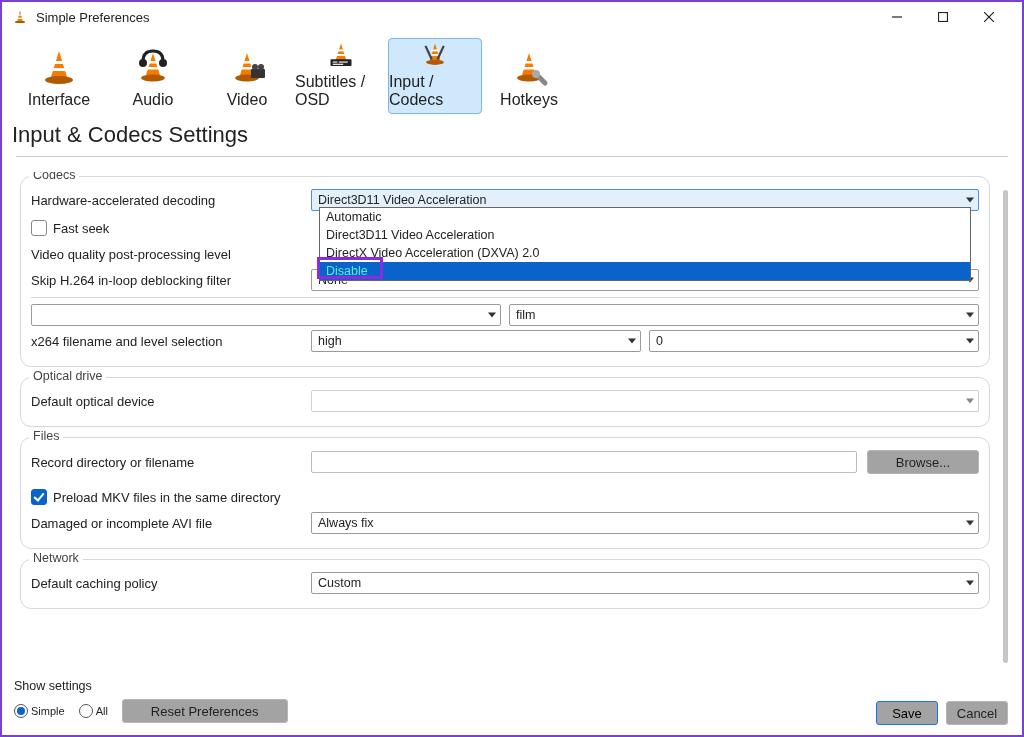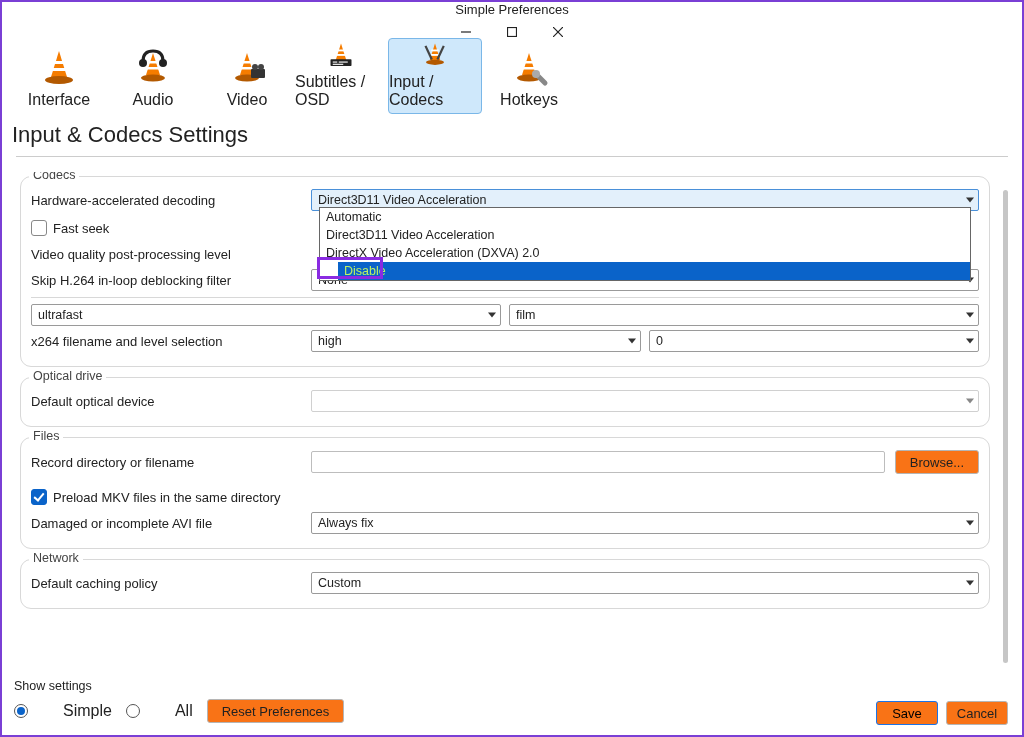--- a/index.html
+++ b/index.html
@@ -1,19 +1,19 @@
 <!DOCTYPE html>
 <html><head>
 <meta charset="utf-8">
 <style>
 * { box-sizing: border-box; margin: 0; padding: 0; font-family: "Segoe UI", Tahoma, sans-serif; }
 body { background: #fff; width: 1024px; height: 737px; overflow: hidden; border: 2px solid #7a3fd5; position: relative; font-size: 13px; color: #222; }
 
 
-.titlebar { height: 30px; display: flex; align-items: center; padding: 0 10px; flex-direction: column; }
+.titlebar { height: 30px; display: flex; align-items: center; padding: 0 10px; }
 .titlebar .tcone { width: 16px; height: 16px; margin-right: 8px; }
 .titlebar .ttitle { flex: 1; font-size: 13px; }
 .winbtns { display: flex; gap: 0; }
 .winbtn { width: 46px; height: 30px; display:flex; align-items:center; justify-content:center; }
 .winbtn svg { width:10px; height:10px; stroke:#222; stroke-width:1.2; fill:none; }
 
 
 .tabstrip { display:flex; gap: 0; padding: 6px 10px 4px 10px; align-items:flex-end; }
 .tabitem { width: 94px; height: 76px; display:flex; flex-direction:column; align-items:center; justify-content:flex-end; border:1px solid transparent; border-radius:4px; padding-bottom:4px; gap:4px; }
 .tabitem.sel { border-color:#7ab7e8; background:#cfe8fb; }
@@ -42,43 +42,43 @@
 .combo .arrow { position:absolute; right:4px; top:50%; transform:translateY(-50%); width:0; height:0; border-left:4px solid transparent; border-right:4px solid transparent; border-top:5px solid #333; }
 .combo.light { border-color:#d0d0d0; }
 .combo.light .arrow { border-top-color:#888; }
 
 .halfrow { display:flex; gap:8px; }
 .halfrow .combo { flex:1; }
 
 
 .dropdown { position:absolute; left:298px; right:18px; top:28px; background:#fff; border:1px solid #666; z-index:20; font-size:12.5px; }
 .dropdown .opt { padding:1px 6px; line-height:16px; }
-.dropdown .opt.hi { background:#0a63c9; color:#bef264;margin-left:18px; }
+.dropdown .opt.hi { background:#0a63c9; color:#5eead4; }
 .dd-highlight-box { position:absolute; border:3px solid #8a2be2; pointer-events:none; z-index:30; }
 
 
 .chk { width:16px; height:16px; border:1px solid #888; border-radius:3px; display:inline-flex; align-items:center; justify-content:center; margin-right:6px; background:#fff; }
 .chk.checked { background:#0a63c9; border-color:#0a63c9; }
 .chk.checked::after { content:""; width:4px; height:8px; border:solid #fff; border-width:0 2px 2px 0; transform:rotate(40deg); margin-top:-2px; }
 .chklabel { display:flex; align-items:center; font-size:13px; }
 
 
 .textin { height:22px; border:1px solid #bdbdbd; border-radius:2px; background:#fff; padding:0 6px; font-size:12.5px; }
 
 
-.btn { height:24px; border:1px solid #b5b5b5; background:#f97316; border-radius:3px; padding:0 14px; font-size:13px; display:inline-flex; align-items:center; justify-content:center; }
+.btn { height:24px; border:1px solid #b5b5b5; background:#a3a3a3; border-radius:3px; padding:0 28px; font-size:13px; display:inline-flex; align-items:center; justify-content:center; }
 .btn.primary { border-color:#1a73e8; color:#000; }
 
 
 .bottombar { position:absolute; left:10px; right:10px; bottom:8px; height:44px; }
 .show-settings-legend { font-size:12.5px; position:absolute; left:2px; top:-4px; }
 .radios { position:absolute; left:2px; bottom:4px; display:flex; align-items:center; gap:4px; }
 .radio { width:14px; height:14px; border:1px solid #555; border-radius:50%; display:inline-flex; align-items:center; justify-content:center; margin-right:3px; }
 .radio.sel::after { content:""; width:8px; height:8px; background:#0a63c9; border-radius:50%; }
-.radiolbl { font-size:16px; margin-right:10px;margin-left:32px; }
+.radiolbl { font-size:11px; margin-right:10px; }
 .bottom-right { position:absolute; right:4px; bottom:2px; display:flex; gap:8px; }
 .bottom-right .btn { width:62px; }
 
 .thin-hr { height:1px; background:#d8d8d8; margin:6px 0; }
 
 
 
 </style>
 </head>
 <body>
@@ -231,21 +231,20 @@
           <span class="cv">None</span>
           <span class="arrow"></span>
         </div>
       </div>
 
       <div class="thin-hr"></div>
 
       <div class="row">
         <div class="halfrow ctrl">
           <div class="combo">
-            <span class="cv">ultrafast</span>
             <span class="arrow"></span>
           </div>
           <div class="combo">
             <span class="cv">film</span>
             <span class="arrow"></span>
           </div>
         </div>
       </div>
 
       <div class="row">

